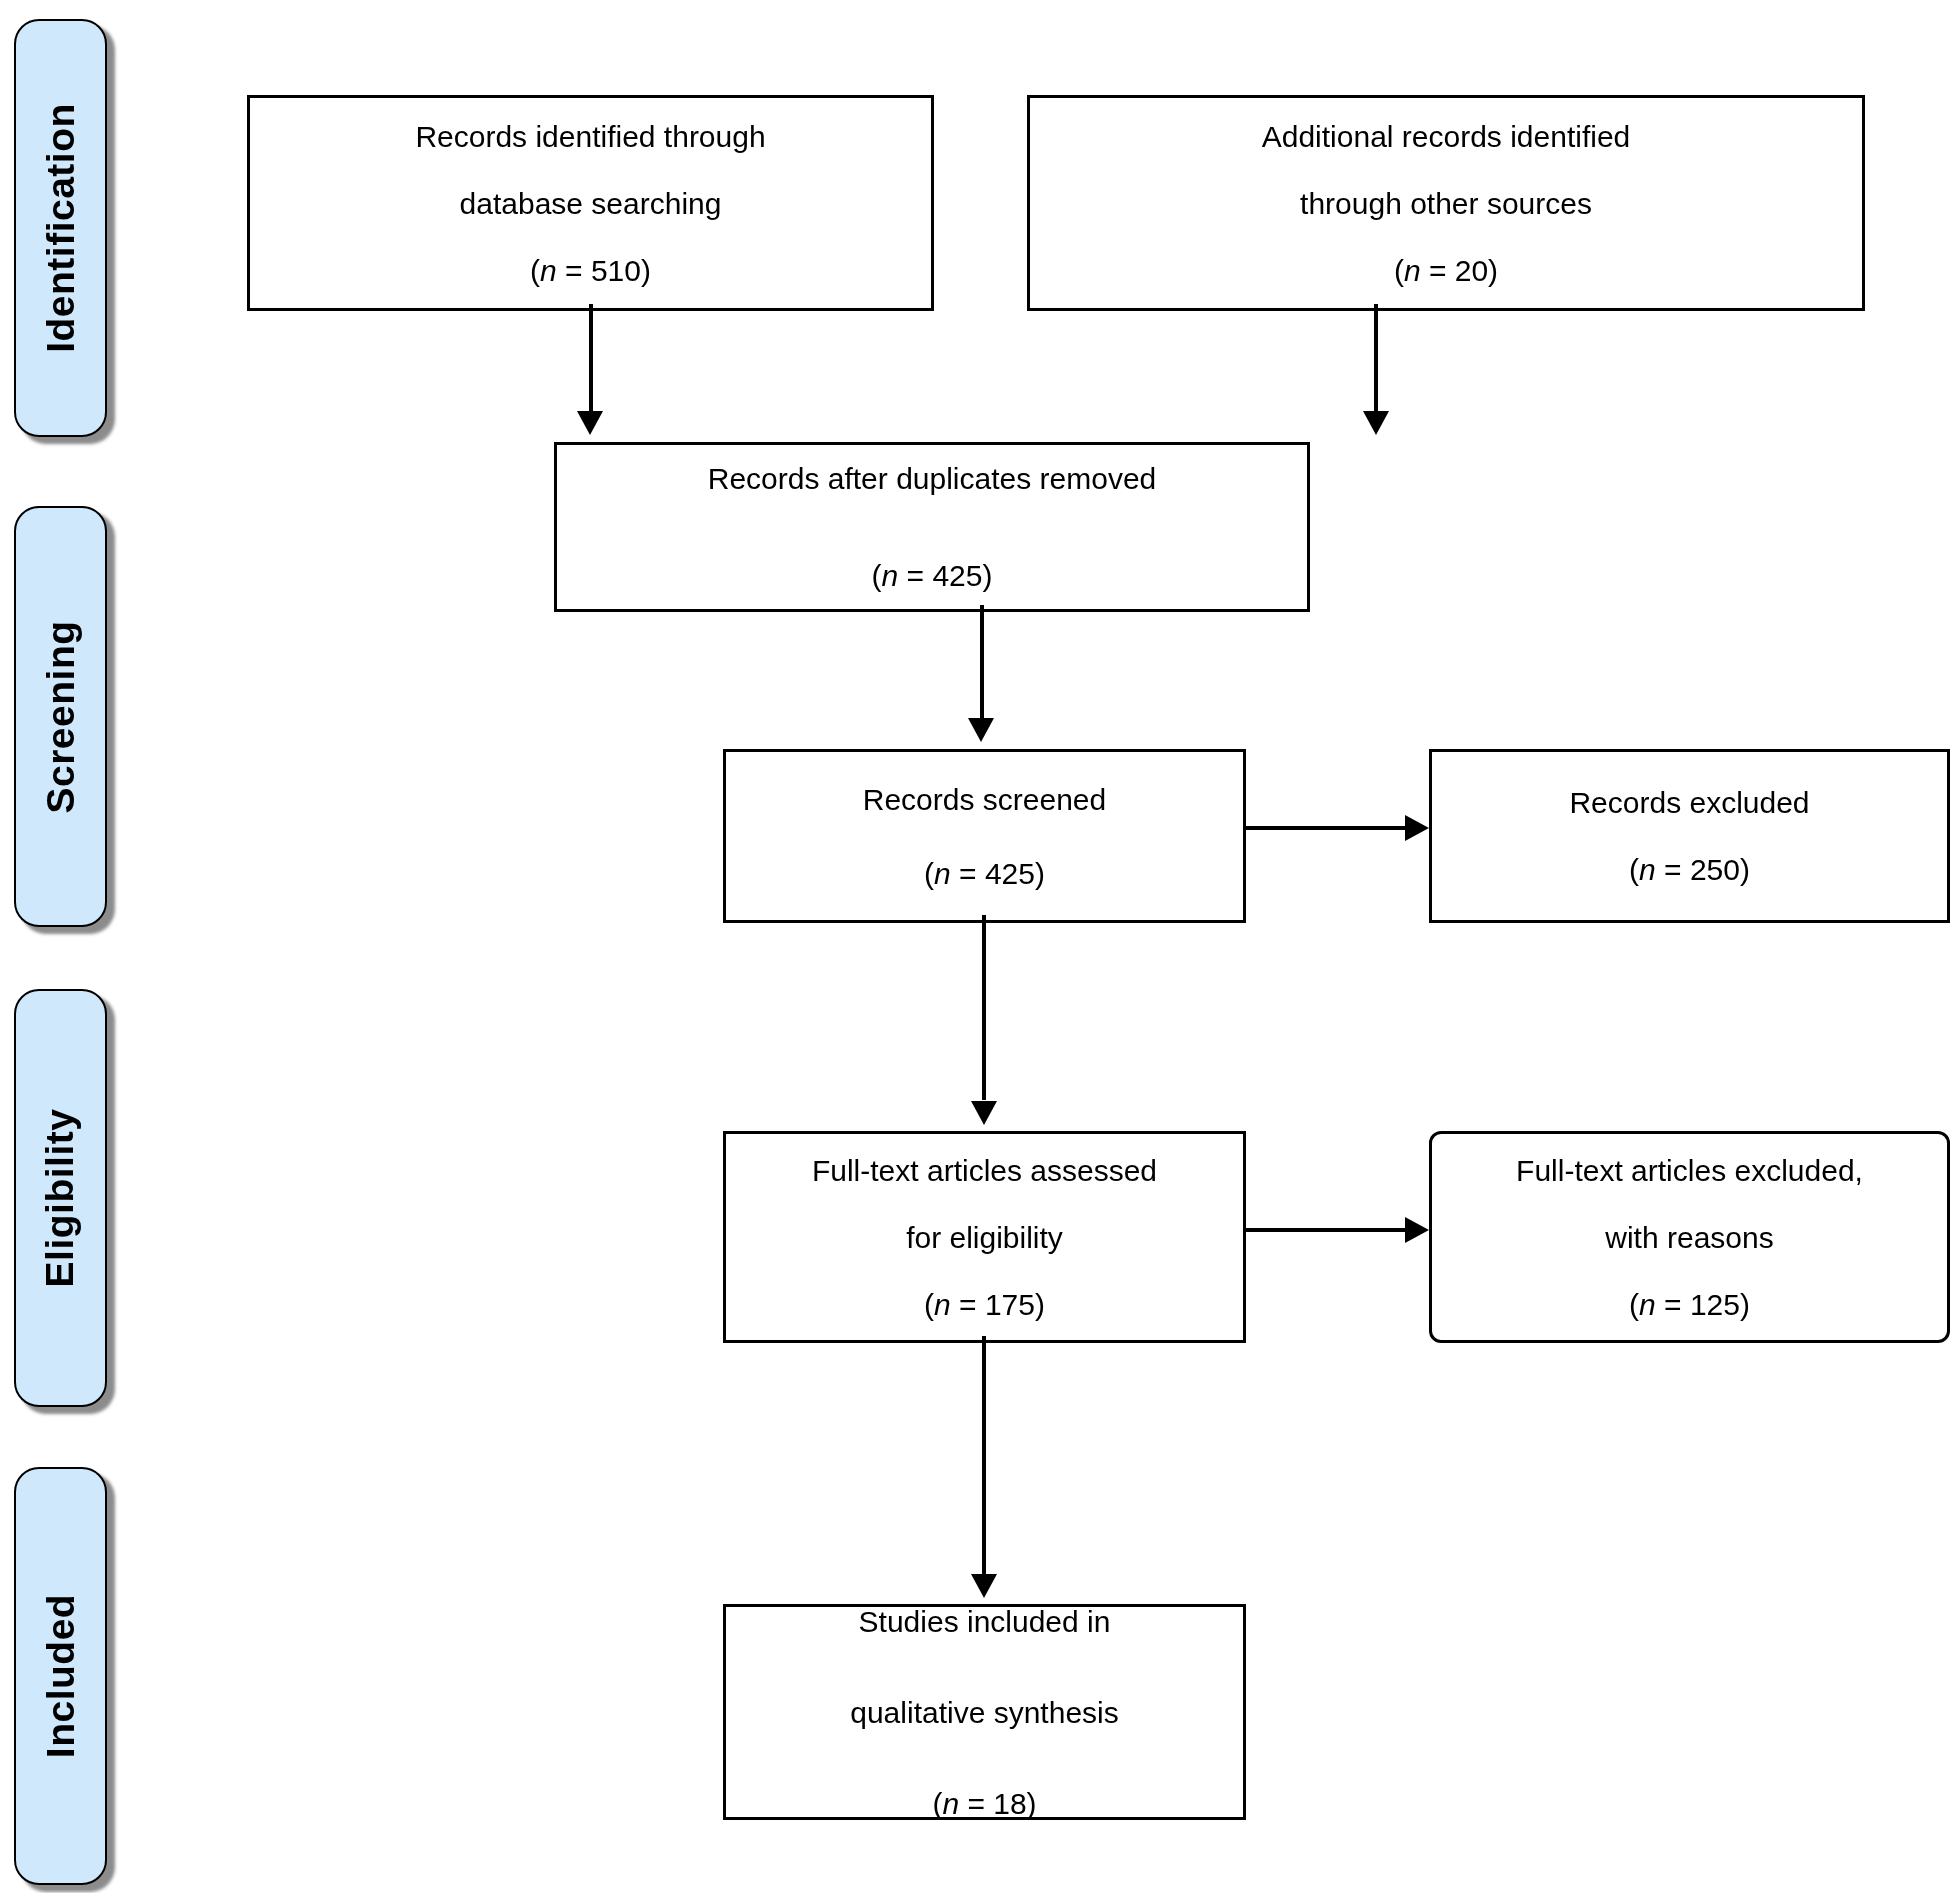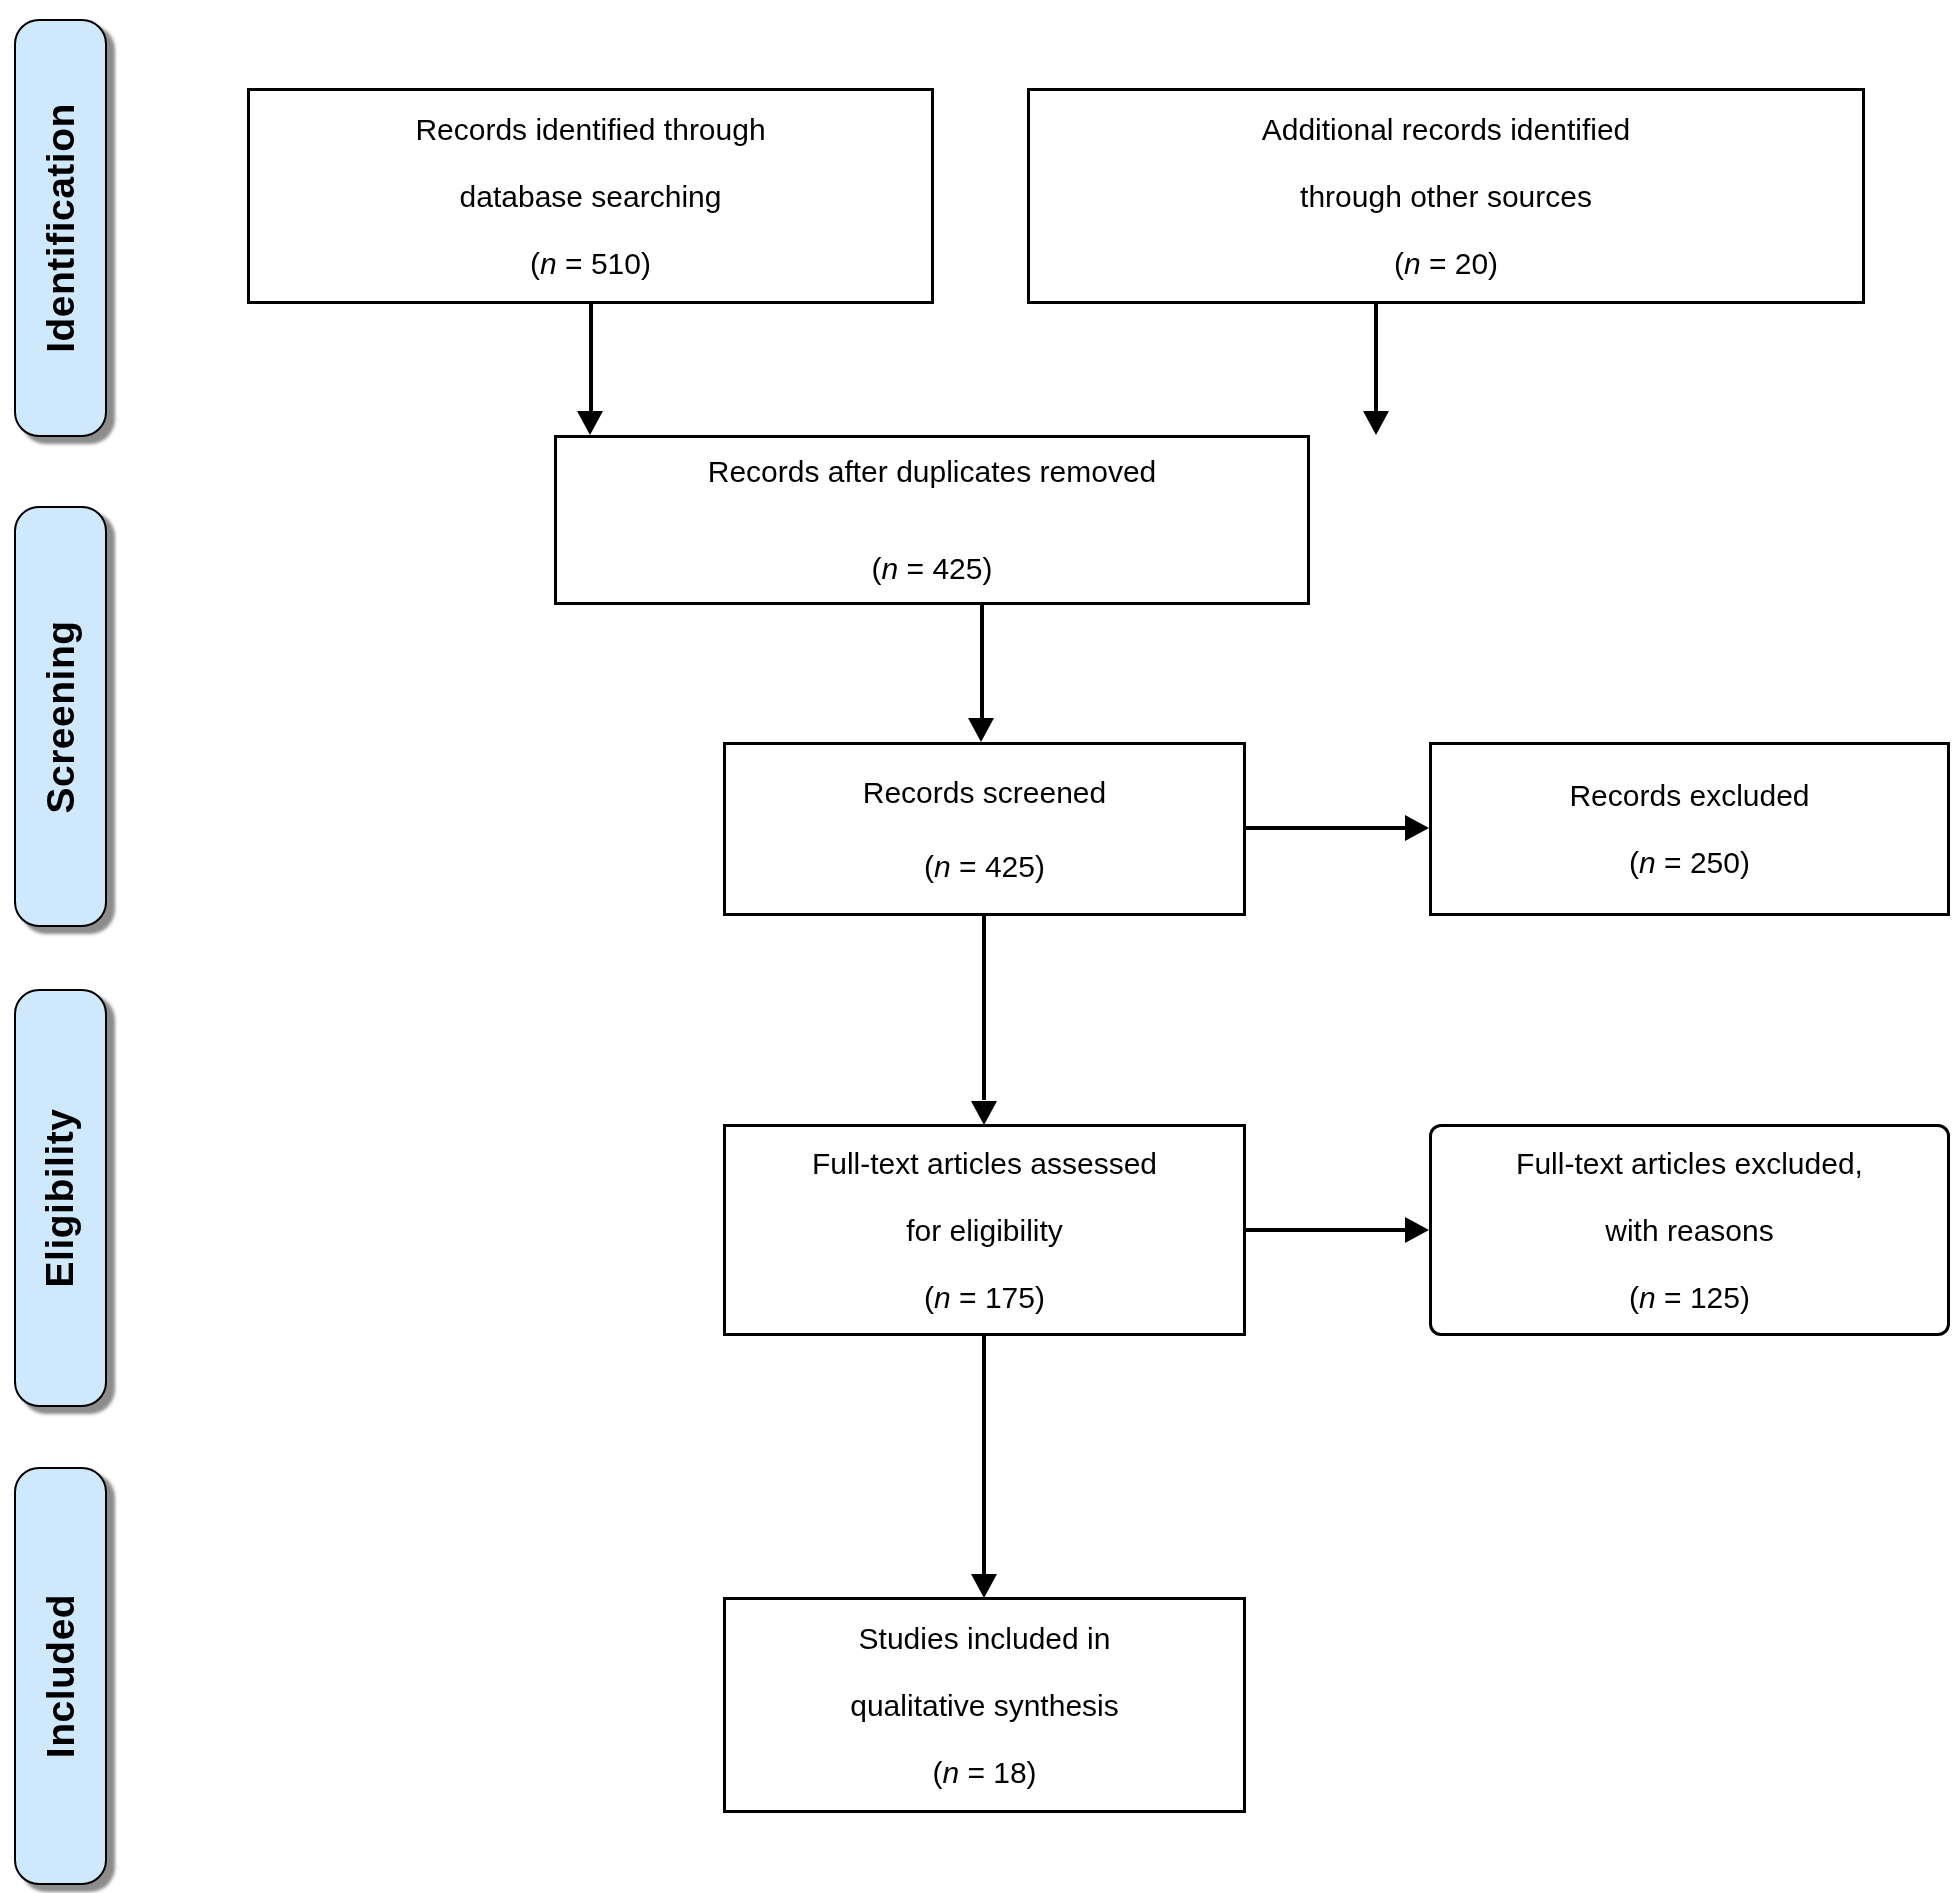--- a/index.html
+++ b/index.html
@@ -49,32 +49,33 @@
   .fbox{
     position:absolute;
     background:var(--box-fill);
     border:3.8px solid var(--box-border);
     box-sizing:border-box;
     display:flex;flex-direction:column;
     align-items:center;justify-content:center;
     text-align:center;
     font-size:30px;
     line-height:67px;
+    margin-top:7px;
   }
   .fbox .line{white-space:nowrap;}
   .nv{font-style:italic;}
 
   #box-identified-db{left:247px;top:88px;width:687px;height:216px;}
   #box-identified-other{left:1027px;top:88px;width:838px;height:216px;}
   #box-after-duplicates{left:554px;top:435px;width:756px;height:170px;justify-content:space-between;}
   #box-screened{left:723px;top:742px;width:523px;height:174px;gap:7px;}
   #box-records-excluded{left:1429px;top:742px;width:521px;height:174px;}
   #box-fulltext-assessed{left:723px;top:1124px;width:523px;height:212px;}
   #box-fulltext-excluded{left:1429px;top:1124px;width:521px;height:212px;border-radius:12px;}
-  #box-included-qualitative{left:723px;top:1597px;width:523px;height:216px;}
+  #box-included-qualitative{left:723px;top:1597px;width:523px;height:216px;gap:24px;}
 
   
   .vl{position:absolute;width:3.8px;background:var(--arrow);}
   .hl{position:absolute;height:3.8px;background:var(--arrow);}
   .ah-down{
     position:absolute;width:0;height:0;
     border-left:13.3px solid transparent;
     border-right:13.3px solid transparent;
     border-top:24px solid var(--arrow);
   }

